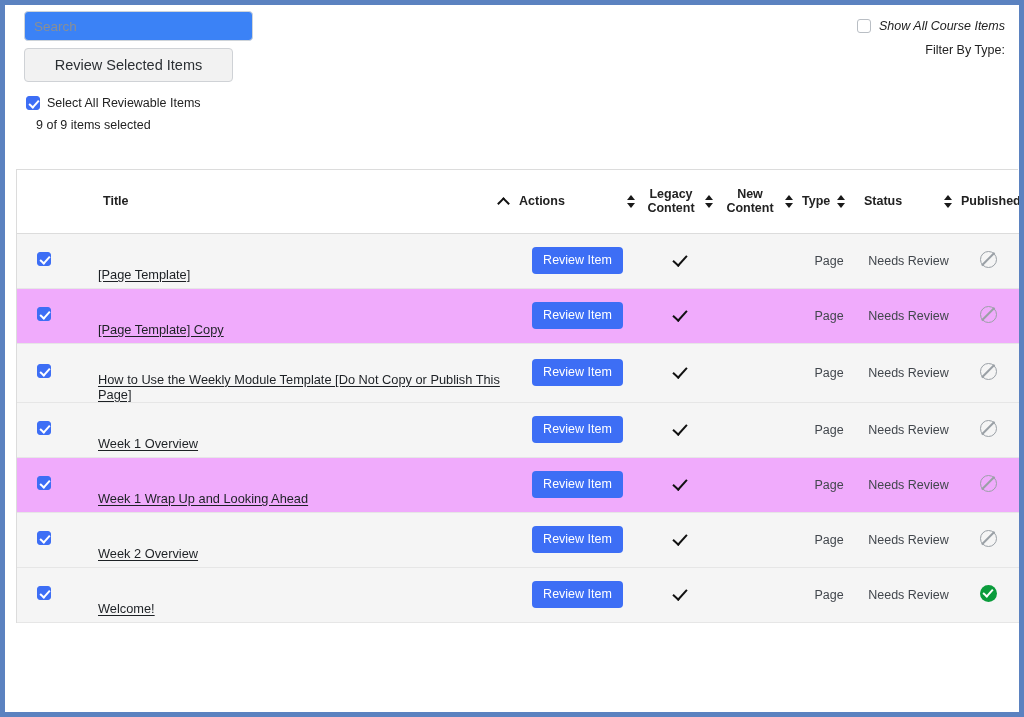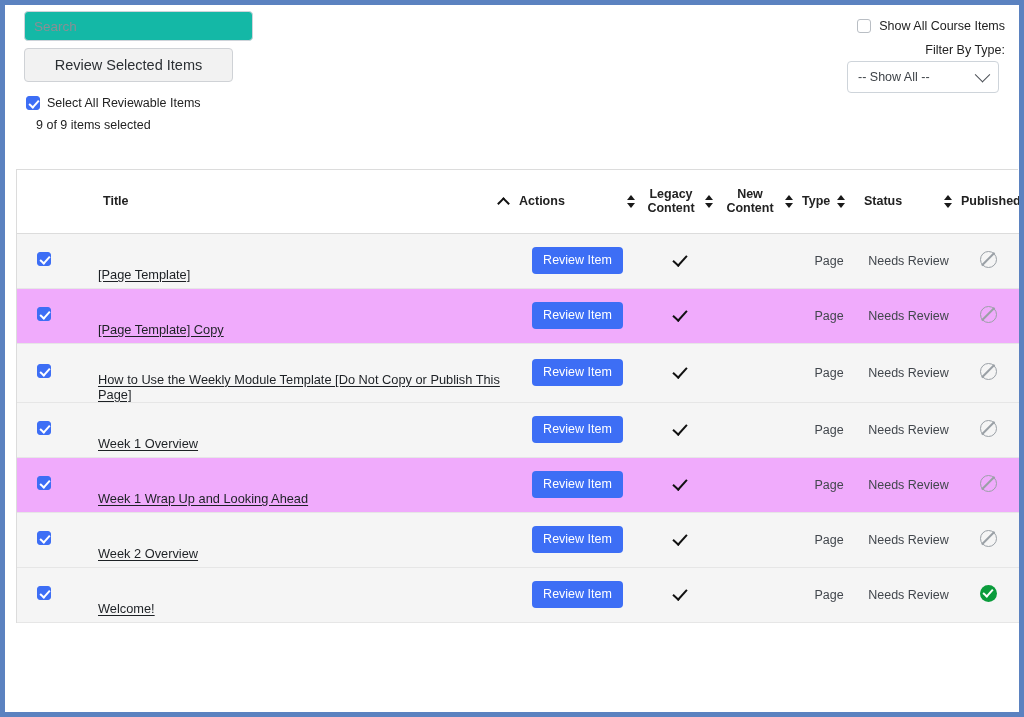--- a/index.html
+++ b/index.html
@@ -32,21 +32,21 @@
     top: 0; left: 0; right: 0;
     height: 150px;
   }
 
   .search-input {
     position: absolute;
     left: 19px; top: 6px;
     width: 229px; height: 30px;
     border: 1px solid #ced4da;
     border-radius: 4px;
-    background: #14b8a6;
+    background: #3b82f6;
     font-family: "Liberation Sans", sans-serif;
     font-size: 13.5px;
     color: #212529;
     padding: 0 9px;
     outline: none;
   }
   .search-input::placeholder { color: #8a8f94; }
 
   .review-selected-btn {
     position: absolute;
@@ -109,20 +109,21 @@
     border: 1px solid #b9bec4;
   }
 
   
   .show-all-row {
     position: absolute;
     right: 14px; top: 14px;
     display: flex;
     align-items: flex-start;
     gap: 8px;
+    font-style: italic;
   }
   .show-all-label {
     font-size: 12.5px;
     color: #222;
   }
   .filter-label {
     position: absolute;
     right: 14px; top: 38px;
     font-size: 12.5px;
     color: #222;
@@ -351,24 +352,20 @@
 
       <div class="selected-count">9 of 9 items selected</div>
 
       <div class="show-all-row">
         <span class="cb unchecked"></span>
         <span class="show-all-label">Show All Course Items</span>
       </div>
 
       <div class="filter-label">Filter By Type:</div>
 
-      <div class="filter-select">
-        <span class="sel-val">-- Show All --</span>
-        <span class="chev-down"></span>
-      </div>
     </div>
 
     <div class="table-wrap">
       <table class="grid">
         <colgroup>
           <col class="c-chk">
             <col class="c-title">
             <col class="c-act">
             <col class="c-leg">
           <col class="c-new">

